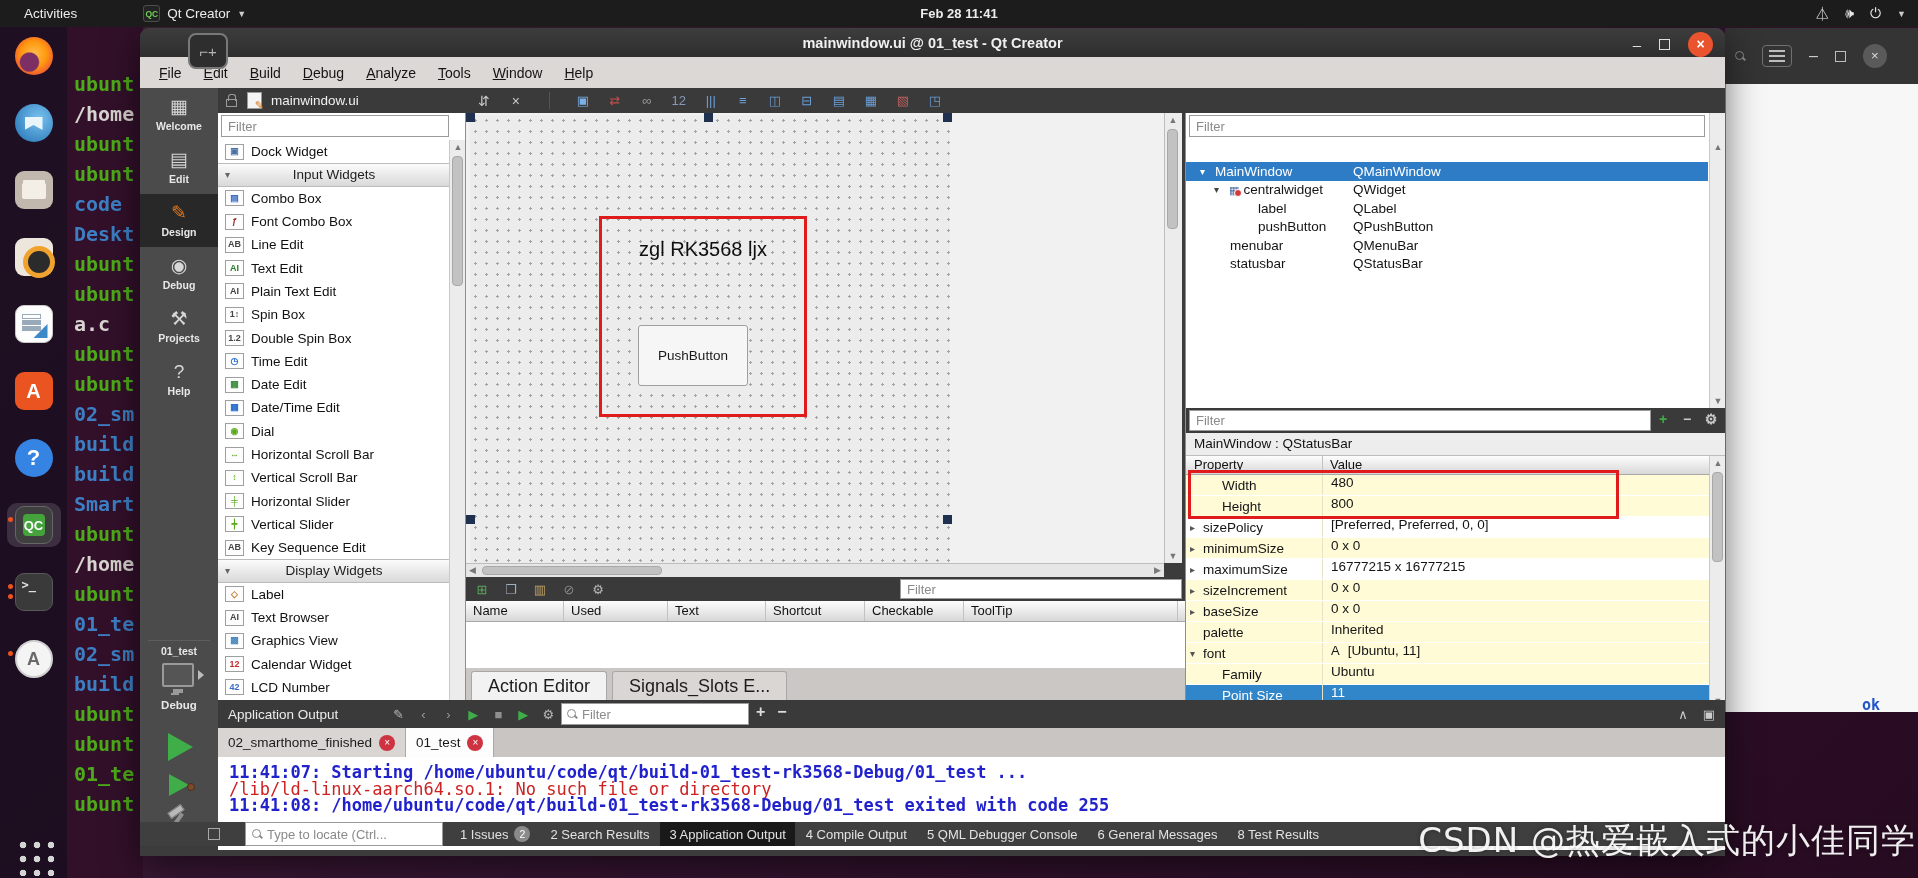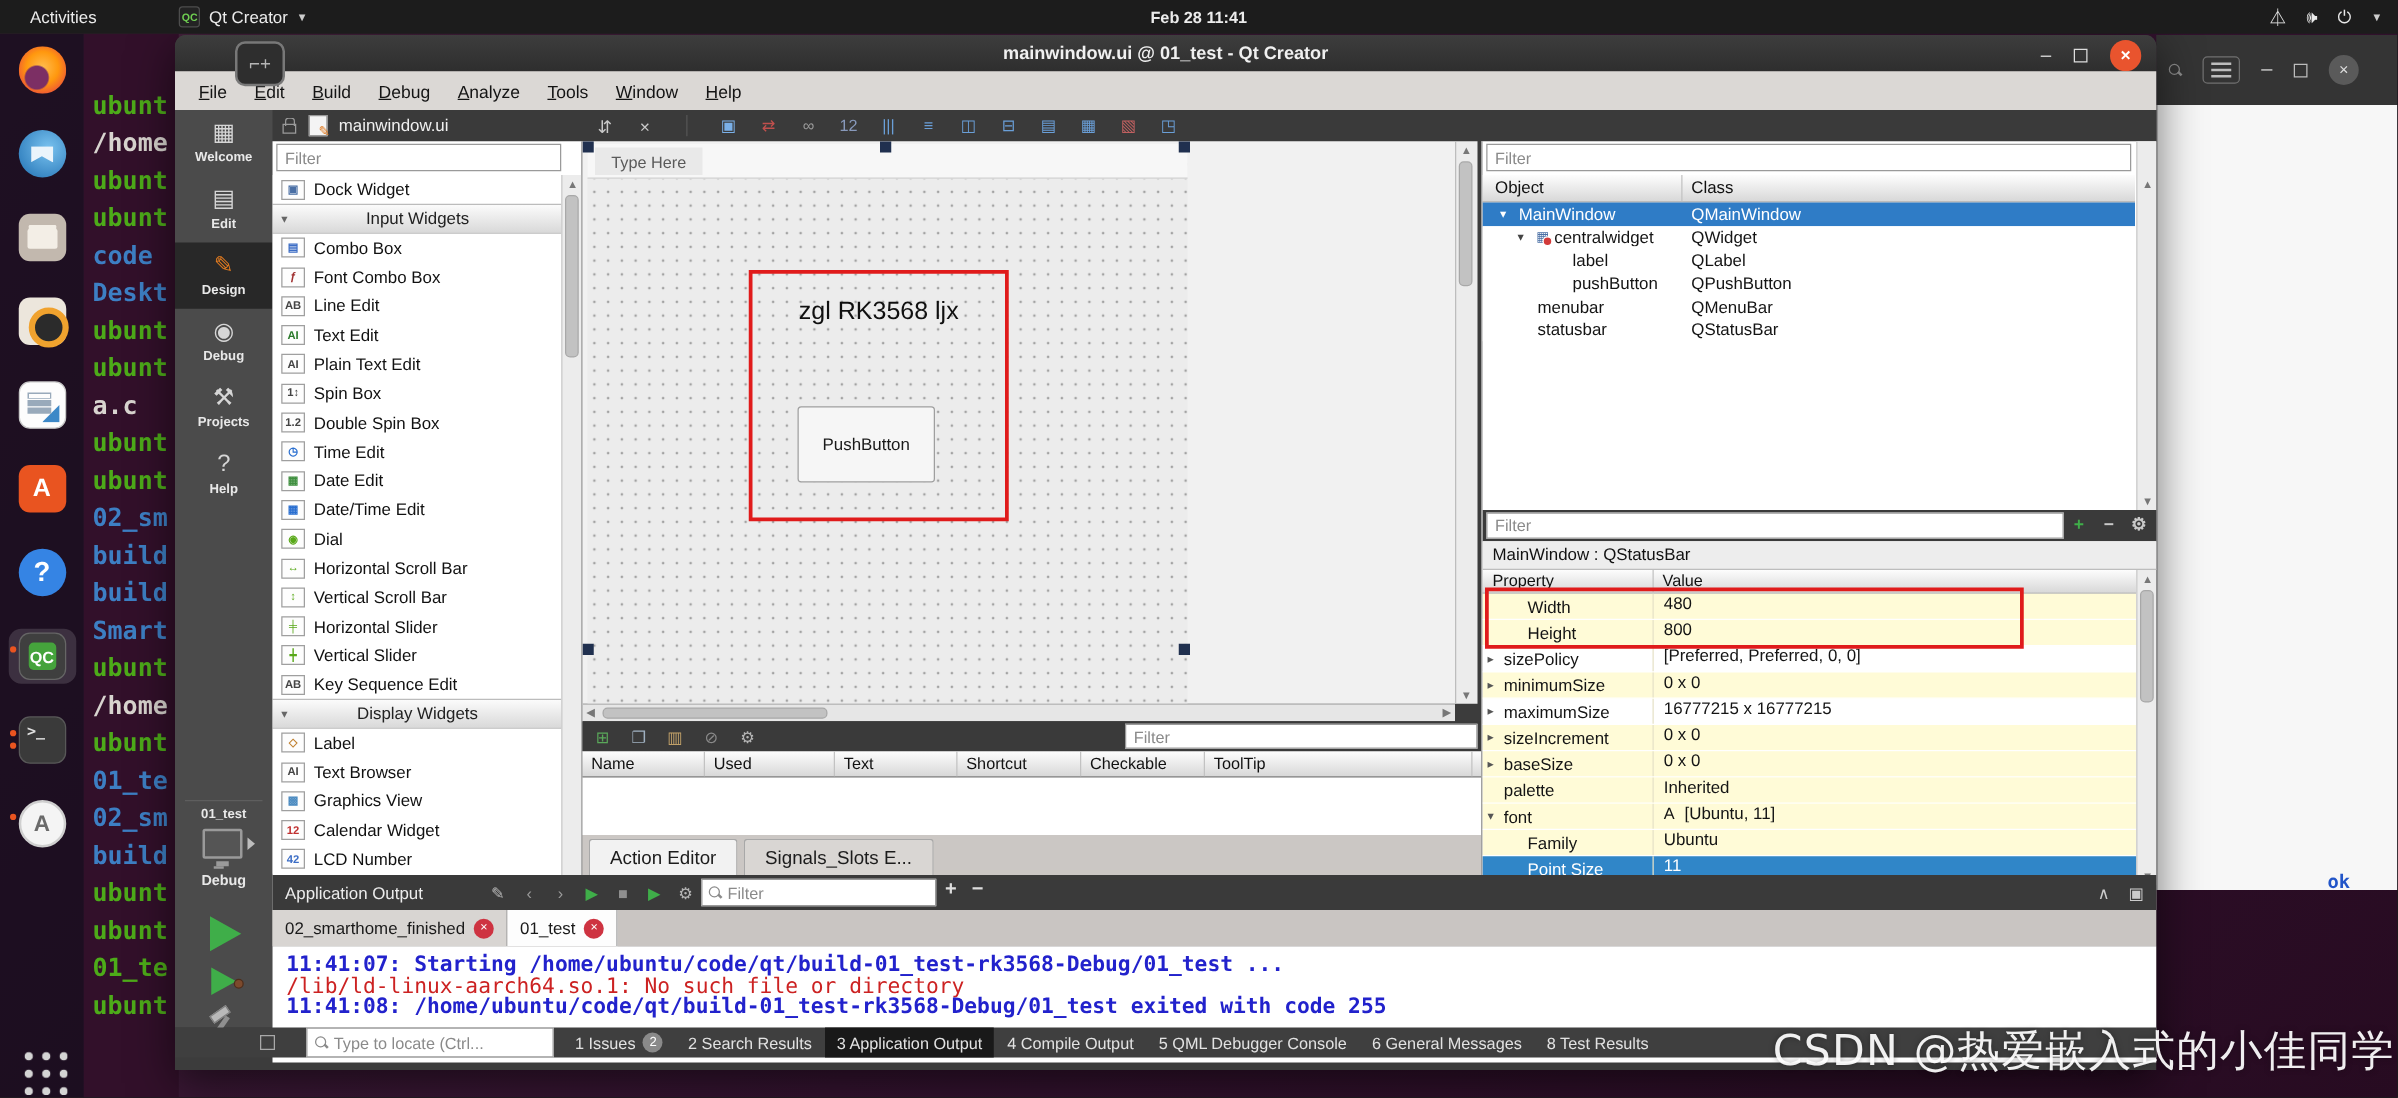--- a/index.html
+++ b/index.html
@@ -151,21 +151,21 @@
 
   
   .act-tb{position:absolute;left:326px;top:549px;width:719px;height:24px;background:#3a3a3a;display:flex;align-items:center;gap:13px;padding-left:8px}
   .act-ico{font-size:13px;width:16px;text-align:center}
   .act-filter{position:absolute;left:434px;top:2px;width:282px;height:20px}
   .act-hdr{position:absolute;left:326px;top:573px;width:719px;height:21px;background:linear-gradient(#fdfdfd,#d8d8d8);
     border-bottom:1px solid #a8a8a8;display:flex;font-size:13px;color:#111}
   .act-hc{padding:2px 0 0 7px;border-right:1px solid #c2c2c2;height:100%}
   .act-body{position:absolute;left:326px;top:594px;width:719px;height:46px;background:#fff}
   .act-tabs{position:absolute;left:326px;top:640px;width:719px;height:32px;background:#cbc7c4;display:flex;align-items:stretch;gap:5px;padding:3px 0 0 5px}
-  .act-tab{padding:0 16px;display:flex;align-items:center;font-size:15px;color:#1c1c1c;background:#d9d6d3;border:1px solid #a8a8a8;border-bottom:none;border-radius:3px 3px 0 0}
+  .act-tab{padding:0 16px;display:flex;align-items:center;font-size:18px;color:#1c1c1c;background:#d9d6d3;border:1px solid #a8a8a8;border-bottom:none;border-radius:3px 3px 0 0}
   .act-tab.active{background:#f2f2f2}
 
   
   .oi{position:absolute;left:1045px;top:85px;width:540px;height:295px;background:#fff;border-left:1px solid #8e8e8e;overflow:hidden}
   .oi-filter{position:absolute;left:3px;top:2px;width:516px;height:22px}
   .oi-hdr{position:absolute;left:0;top:27px;width:522px;height:22px;background:linear-gradient(#fdfdfd,#d8d8d8);border-bottom:1px solid #a8a8a8;display:flex;font-size:13.5px;color:#111}
   .oi-hdr .c1{width:160px;padding:2px 0 0 10px;border-right:1px solid #c2c2c2}
   .oi-hdr .c2{padding:2px 0 0 7px}
   .oi-rows{position:absolute;left:0;top:49px;width:522px}
   .oirow{height:18.5px;display:flex;align-items:center;font-size:13.5px;color:#141414;background:#fff}
@@ -528,23 +528,20 @@
         </div>
       <div class="wb-scroll">
         <span class="sb-arrow" style="top:2px">▲</span>
         <span class="sb-thumb" style="top:16px;height:130px"></span>
         <span class="sb-arrow" style="bottom:2px">▼</span>
       </div>
     </div>
 
     <div class="canvas">
       <div class="formgrid"></div>
-      <div class="formmenubar">
-        <div class="typehere">Type Here</div>
-      </div>
       <div class="handle" style="left:0;top:0"></div>
       <div class="handle" style="left:238px;top:0"></div>
       <div class="handle" style="left:477px;top:0"></div>
       <div class="handle" style="left:0;top:402px"></div>
       <div class="handle" style="left:477px;top:402px"></div>
       <div class="annot" style="left:133px;top:103px;width:208px;height:201px"></div>
       <div class="form-label">zgl RK3568 ljx</div>
       <div class="pushbtn">PushButton</div>
     </div>
     <div class="vsb">
@@ -577,24 +574,20 @@
         <span class="act-hc" style="width: 214px;">ToolTip</span>
       </div>
     <div class="act-body"></div>
     <div class="act-tabs">
         <div class="act-tab active">Action Editor</div>
         <div class="act-tab">Signals_Slots E...</div>
       </div>
 
     <div class="oi">
       <div class="oi-filter"><input class="flt" placeholder="Filter" style=""></div>
-      <div class="oi-hdr">
-        <span class="c1">Object</span>
-        <span class="c2">Class</span>
-      </div>
       <div class="oi-rows">
           <div class="oirow sel">
             <span class="oc1" style="padding-left: 14px;">
               <span class="oi-exp">▾</span>
               <span>MainWindow</span>
             </span>
             <span class="oc2">QMainWindow</span>
           </div>
           <div class="oirow">
             <span class="oc1" style="padding-left: 28px;">

